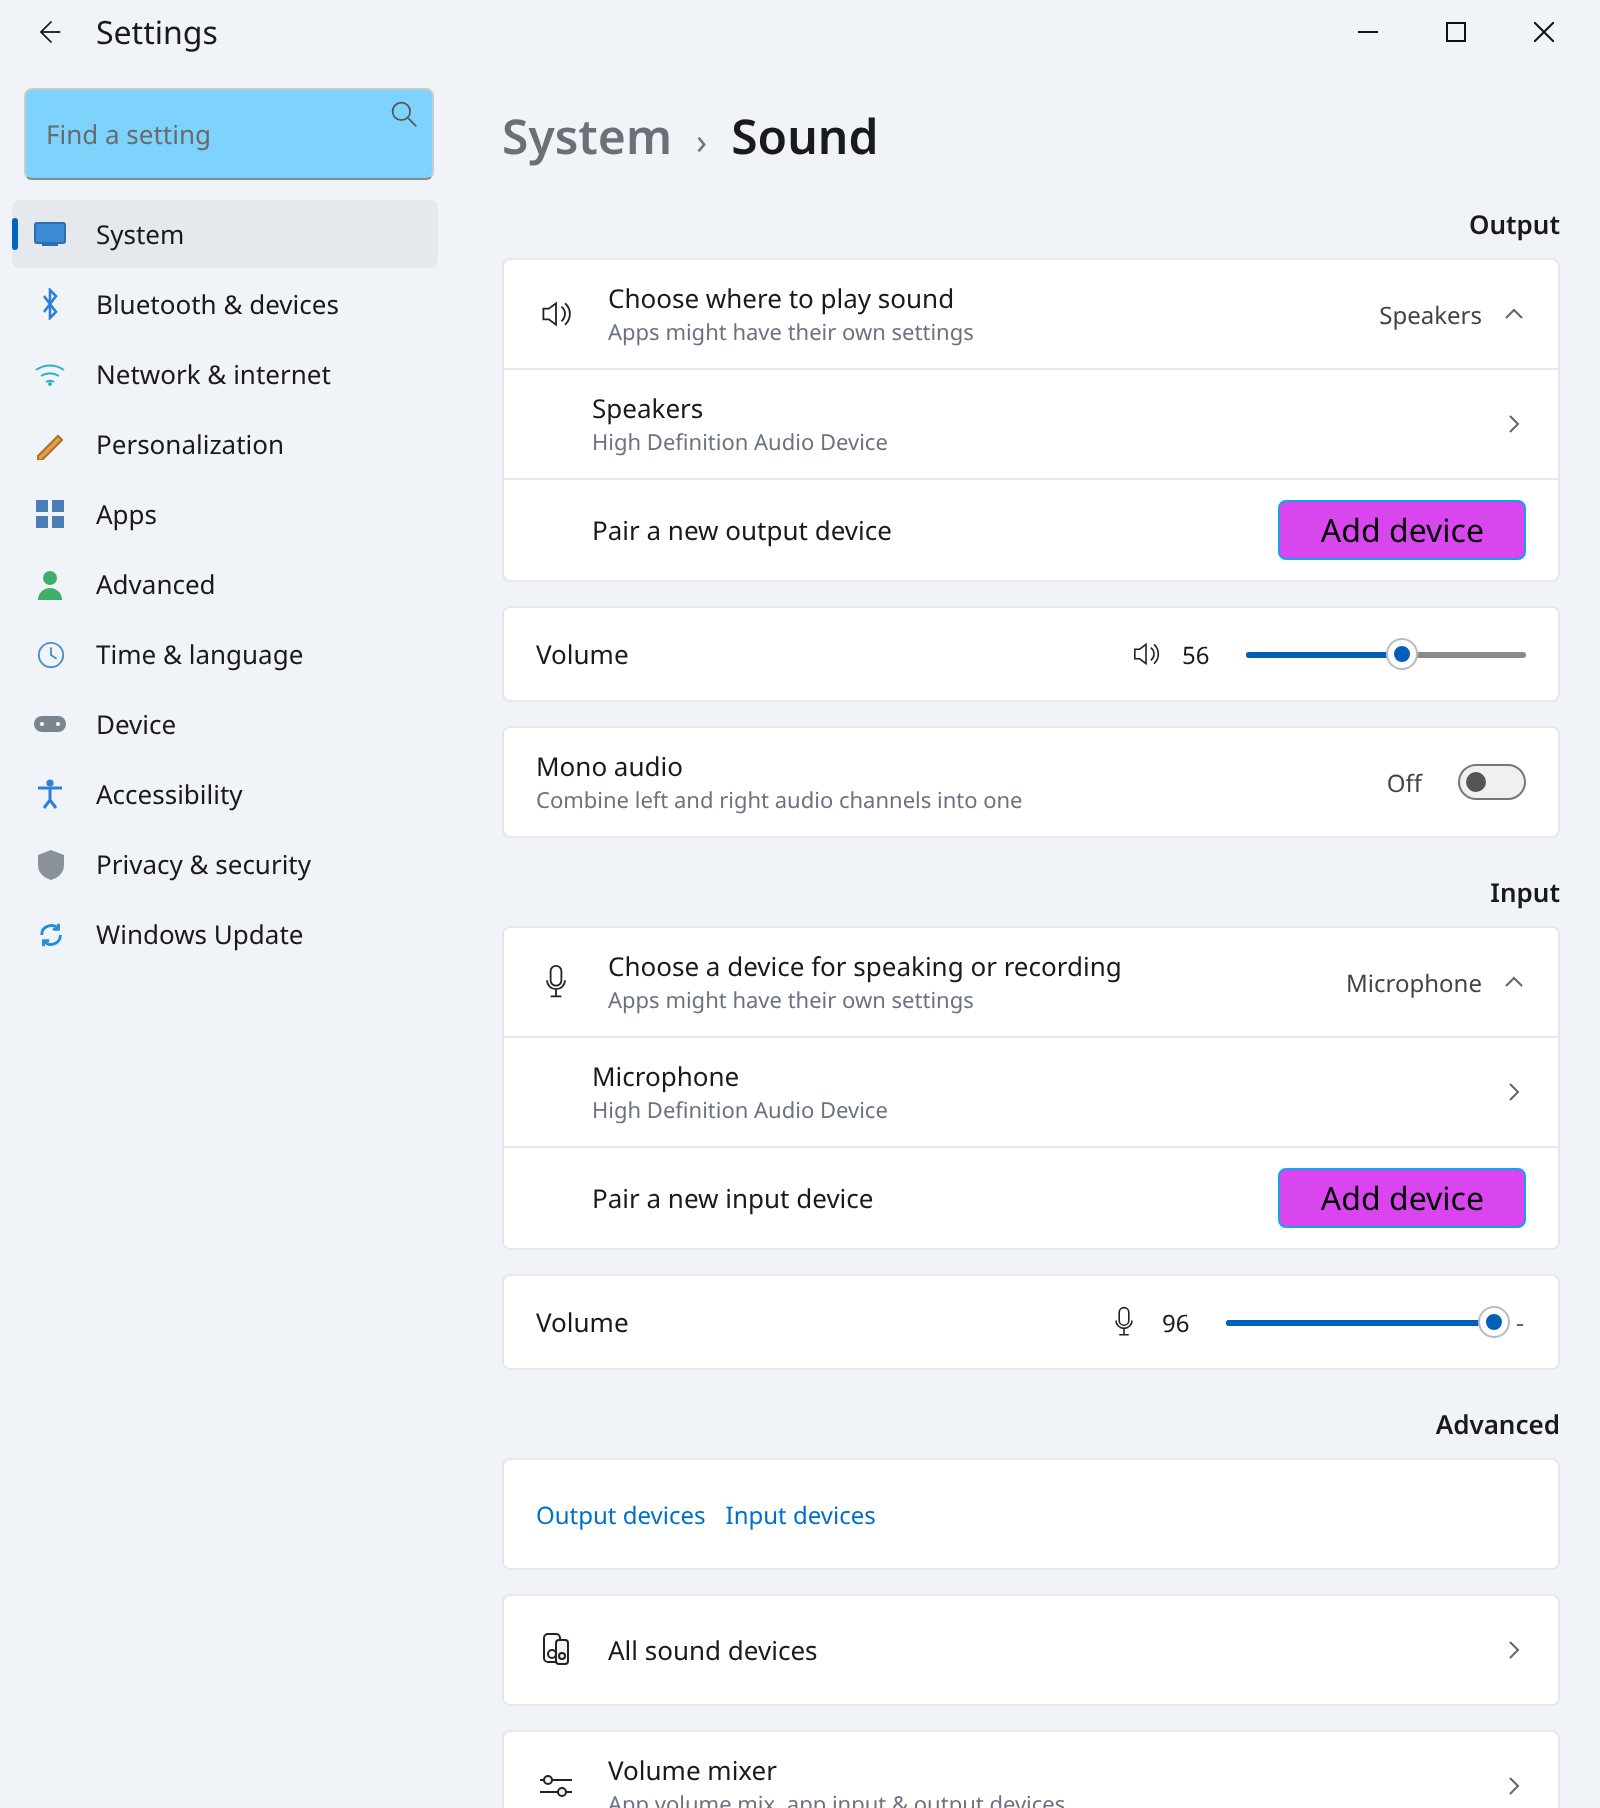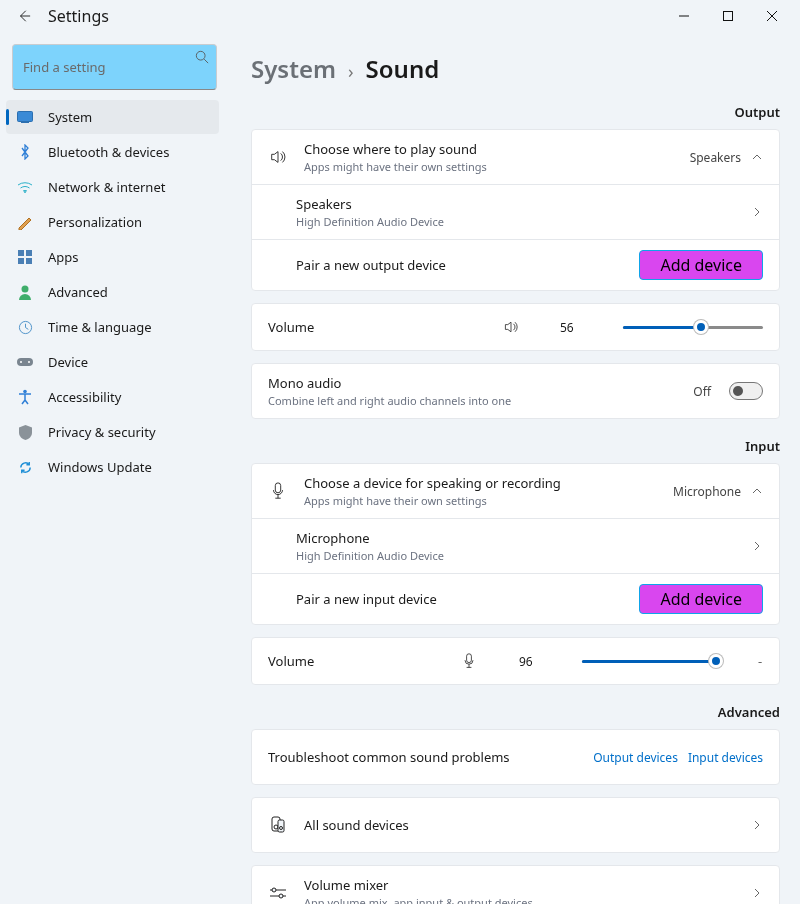--- a/index.html
+++ b/index.html
@@ -55,21 +55,21 @@
   .row.short{min-height:46px;}
   .row.indent{padding-left:44px;}
   .row .ricon{width:20px;height:20px;flex:0 0 20px;margin-right:16px;display:flex;align-items:center;justify-content:center;color:#333;}
   .row .rtext{flex:1;display:flex;flex-direction:column;gap:1px;justify-content:flex-end;}
   .row .rtitle{font-size:13px;}
   .row .rsub{font-size:11px;color:var(--text-muted);}
   .row .rside{display:flex;align-items:center;gap:10px;font-size:12px;color:#444;}
   .chev{color:#666;}
   .btn{height:30px;padding:0 20px;border:1px solid #0ea5e9;border-radius:4px;background:#d946ef;font-size:16px;}
   
-  .volrow{display:flex;align-items:center;padding:14px 16px;border-top:1px solid var(--card-border);gap:31px;}
+  .volrow{display:flex;align-items:center;padding:14px 16px;border-top:1px solid var(--card-border);}
   .volrow:first-child{border-top:none;}
   .volrow .vlabel{flex:0 0 auto;font-size:13px;}
   .volrow .vspace{flex:1;}
   .volrow .vicon{width:18px;margin-right:8px;color:#333;}
   .volrow .vval{width:24px;text-align:left;font-size:12px;margin-right:8px;}
   .slider{position:relative;width:140px;height:18px;}
   .slider .track{position:absolute;top:8px;left:0;right:0;height:3px;background:var(--slider-track);border-radius:2px;}
   .slider .fill{position:absolute;top:8px;left:0;height:3px;background:var(--accent);border-radius:2px;}
   .slider .thumb{position:absolute;top:2px;width:14px;height:14px;border-radius:50%;background:var(--accent);border:3px solid #fff;box-shadow:0 0 0 1px #bbb;transform:translateX(-50%);}
   
@@ -375,23 +375,20 @@
             <div class="fill" id="infill" style="width: 96%;"></div>
             <div class="thumb" id="inthumb" style="left: 96%;"></div>
         </div>
         <span style="width:6px;text-align:center;color:#666;margin-left:4px;">-</span>
       </div>
     </div>
 
     <div class="sect-title sect-adv">Advanced</div>
     <div class="cardgroup">
       <div class="row">
-        <div class="rtext">
-            <div class="rtitle">Troubleshoot common sound problems</div>
-          </div>
         <div class="rside links">
           <span>Output devices</span>
           <span>Input devices</span>
         </div>
       </div>
     </div>
 
     <div class="cardgroup">
       <div class="row">
         <div class="ricon">

